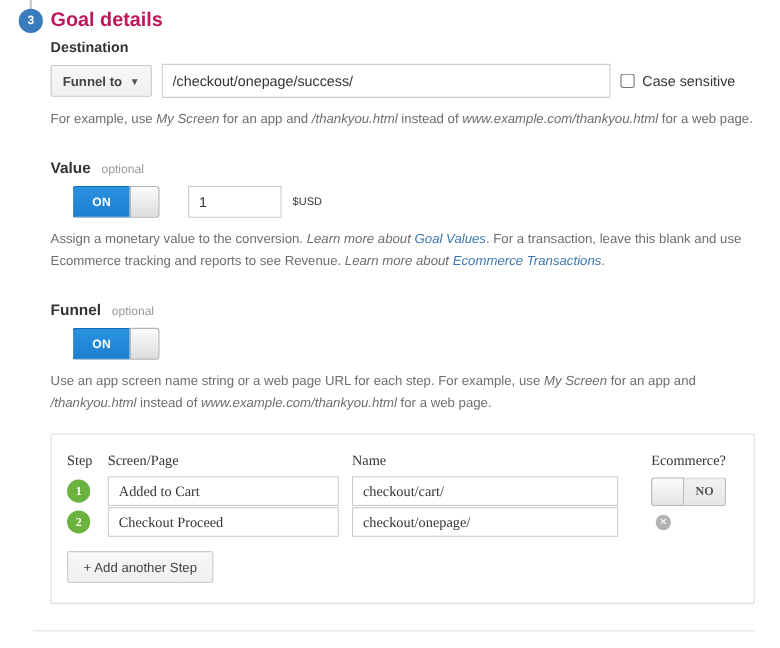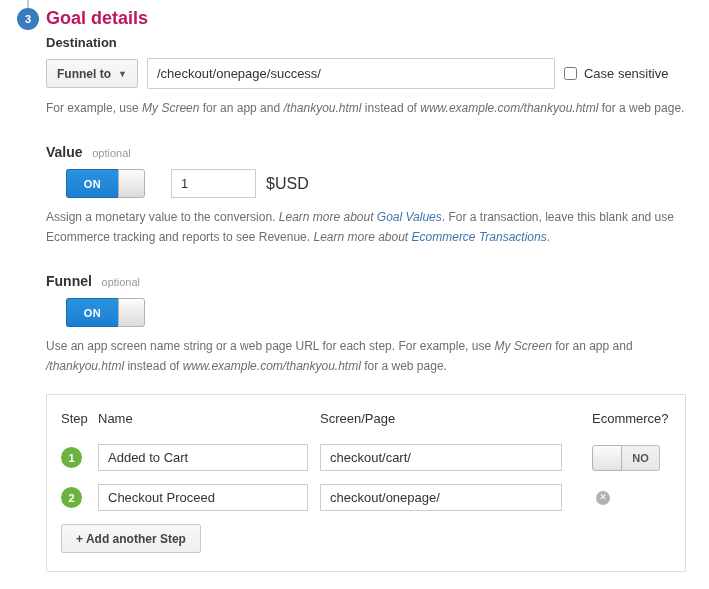--- a/index.html
+++ b/index.html
@@ -51,26 +51,26 @@
     display:flex; align-items:center; justify-content:center; letter-spacing:.5px;
   }
   .toggle-on .handle {
     width:27px; background:linear-gradient(#fcfcfc,#dcdcdc); border:1px solid #b3b3b3;
     border-radius:0 3px 3px 0;
   }
   .amount-input {
     margin-left:26px; width:85px; height:29px; border:1px solid #ccc; padding:0 9px;
     font-size:13px; color:#333; font-family:inherit;
   }
-  .currency-label { margin-left:10px; font-size:16px; color:#333; }
+  .currency-label { margin-left:10px; font-size:10px; color:#333; }
 
   .funnel-box {
     margin-top:18px; border:1px solid #ddd; border-radius:1px; width:640px; padding:16px 14px 18px 14px;
   }
-  .ftable { display:grid; grid-template-columns:37px 222px 272px 1fr; align-items:center; row-gap:13px; }
+  .ftable { display:grid; grid-template-columns:37px 222px 272px 1fr; align-items:center; row-gap:1px;font-family:Liberation Serif, serif; }
   .fhead { font-size:13px; color:#333; padding-bottom:5px; }
   .step-circle {
     width:21px; height:21px; border-radius:50%; background:#6bb33e; color:#fff;
     font-size:11px; font-weight:bold; display:flex; align-items:center; justify-content:center;
   }
   .cell-input {
     height:27px; border:1px solid #ccc; padding:0 9px; font-size:13px; color:#333; font-family:inherit;
   }
   .name-input { width:210px; }
   .screen-input { width:242px; }
@@ -86,21 +86,21 @@
     display:flex; align-items:center; justify-content:center;
   }
   .delete-step {
     width:14px; height:14px; border-radius:50%; background:#b2b2b2; color:#fff;
     font-size:9px; display:flex; align-items:center; justify-content:center;
     cursor:pointer; margin-left:4px; line-height:1;
   }
   .add-step-btn {
     margin-top:13px; height:29px; padding:0 14px;
     background:linear-gradient(#f8f8f8,#efefef); border:1px solid #c9c9c9; border-radius:2px;
-    font-size:12px; font-weight:bold; color:#444; font-family:inherit; cursor:pointer;
+    font-size:12px; font-weight:normal; color:#444; font-family:inherit; cursor:pointer;
   }
 
   .divider { border-top:1px solid #e2e2e2; margin:0 0 0 -16px; width:656px; }
   .verify-section { margin-top:24px; }
   .verify-row { display:flex; align-items:baseline; padding:13px 0 14px 0; }
 </style>
 </head>
 <body>
 
 <div class="timeline-connector"></div>
@@ -155,22 +155,22 @@
         <div class="handle"></div>
       </div>
     </div>
     <div class="help-text">
       <span>Use an app screen name string or a web page URL for each step. For example, use </span><span class="it">My Screen</span><span> for an app and </span><span class="it">/thankyou.html</span><span> instead of </span><span class="it">www.example.com/thankyou.html</span><span> for a web page.</span>
     </div>
 
     <div class="funnel-box">
       <div class="ftable">
         <div class="fhead">Step</div>
+        <div class="fhead">Screen/Page</div>
         <div class="fhead">Name</div>
-        <div class="fhead">Screen/Page</div>
         <div class="fhead">Ecommerce?</div>
 
         <div>
           <div class="step-circle">1</div>
         </div>
         <input class="cell-input name-input" type="text" value="Added to Cart" style="">
         <input class="cell-input screen-input" type="text" value="checkout/cart/" style="">
         <div class="toggle-no">
           <div class="handle"></div>
           <div class="no-side">NO</div>

